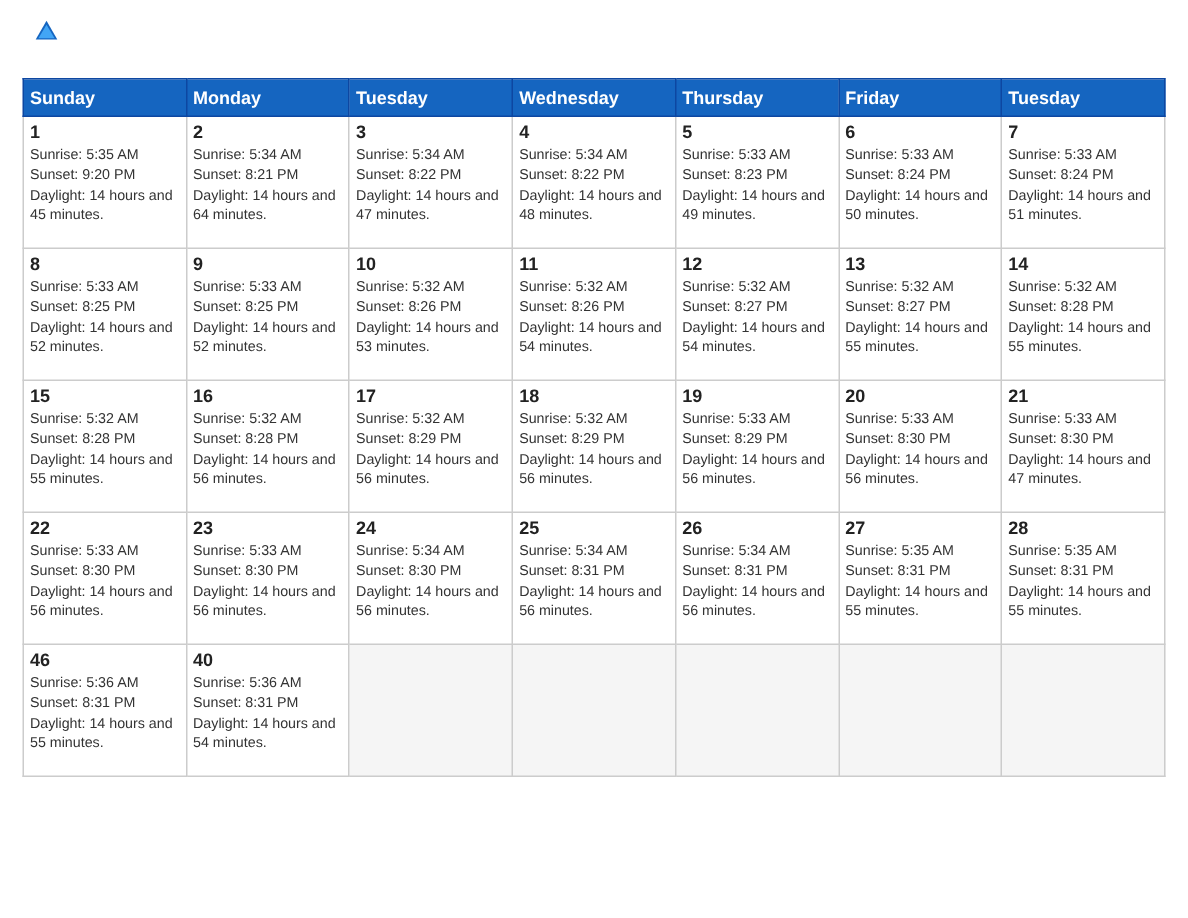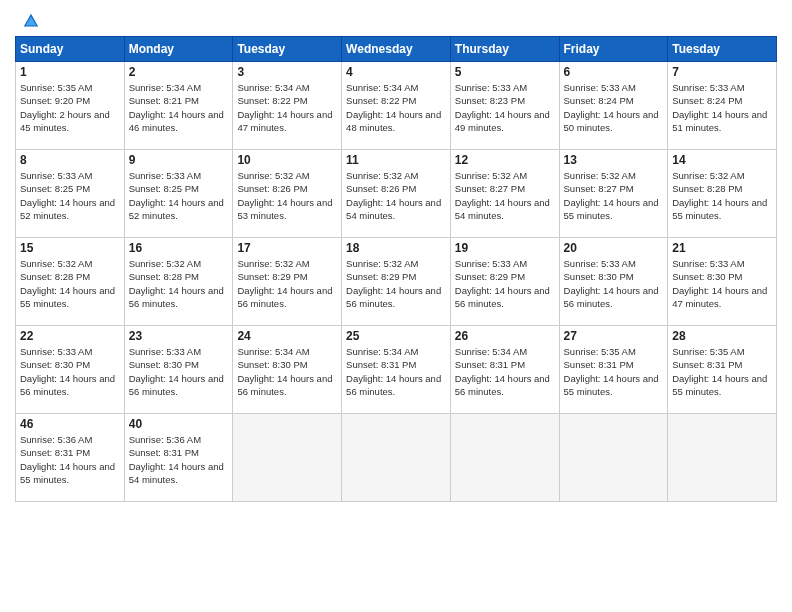--- a/index.html
+++ b/index.html
@@ -56,21 +56,21 @@
       font-weight: bold;
       color: #333;
       line-height: 1.1;
     }
     .location {
       font-size: 13px;
       color: #555;
     }
     .calendar-table {
       width: calc(100% - 30px);
-      margin: 0 15px;
+      margin: 16px 15px;
       border-collapse: collapse;
       table-layout: fixed;
     }
     .calendar-table th {
       background-color: #1565c0;
       color: #fff;
       font-size: 12px;
       font-weight: bold;
       padding: 5px 4px;
       text-align: left;
@@ -134,29 +134,29 @@
         <th>Tuesday</th>
       </tr>
     </thead>
     <tbody id="calendar-body">
     <tr>
           <td>
         <span class="day-number">1</span>
         <div class="day-info">
           <span>Sunrise: 5:35 AM</span><br>
           <span>Sunset: 9:20 PM</span><br>
-          <span>Daylight: 2 hours and 45 minutes.</span>
+          <span>Daylight: 14 hours and 45 minutes.</span>
         </div>
       </td>
           <td>
         <span class="day-number">2</span>
         <div class="day-info">
           <span>Sunrise: 5:34 AM</span><br>
           <span>Sunset: 8:21 PM</span><br>
-          <span>Daylight: 14 hours and 46 minutes.</span>
+          <span>Daylight: 14 hours and 64 minutes.</span>
         </div>
       </td>
           <td>
         <span class="day-number">3</span>
         <div class="day-info">
           <span>Sunrise: 5:34 AM</span><br>
           <span>Sunset: 8:22 PM</span><br>
           <span>Daylight: 14 hours and 47 minutes.</span>
         </div>
       </td>

